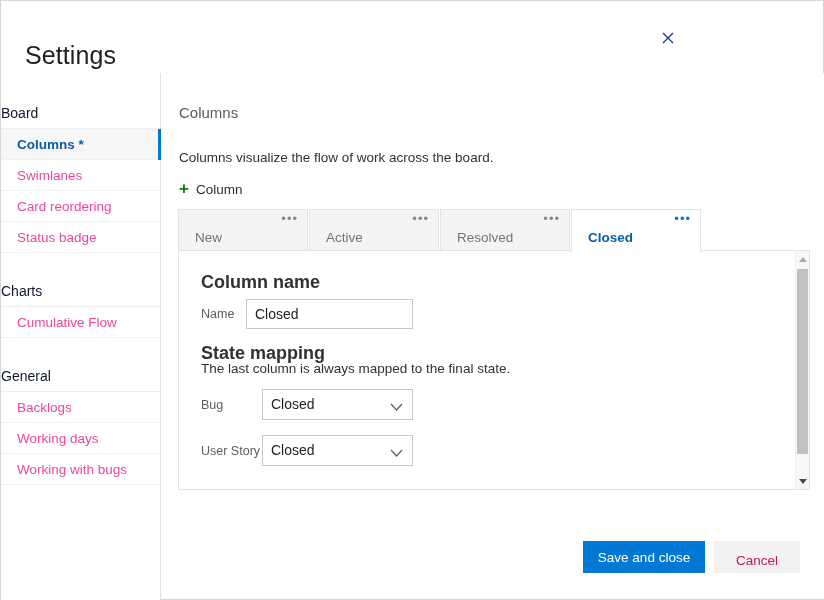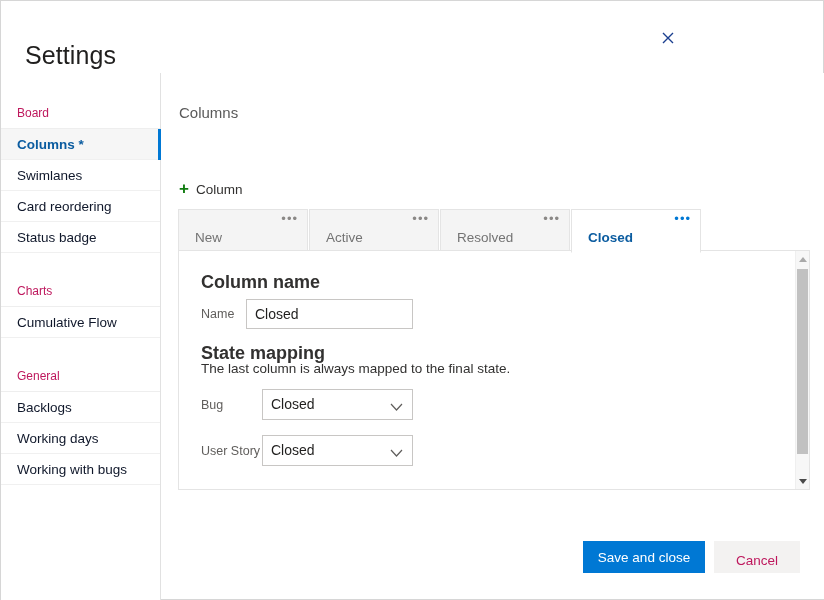--- a/index.html
+++ b/index.html
@@ -50,34 +50,33 @@
     position: absolute;
     left: 0; top: 72px;
     width: 160px; height: 528px;
     background: #ffffff;
     border-right: 1px solid #e1e1e1;
     padding-top: 24px;
   }
   .nav-group-title {
     height: 32px;
     line-height: 32px;
-    padding-left: 16px;
-    font-size: 12px;
-    color: #be185d;
+    font-size: 14px;
+    color: #0f172a;
     font-weight: 400;
     border-bottom: 1px solid #eeeeee;
     white-space: nowrap;
   }
   .nav-item {
     position: relative;
     height: 31px;
     line-height: 31px;
     padding-left: 16px;
     font-size: 13.5px;
-    color: #0f172a;
+    color: #ec4899;
     background: #ffffff;
     border-bottom: 1px solid #f0f0f0;
     cursor: pointer;
     white-space: nowrap;
   }
   .nav-item.selected {
     background: #f6f6f6;
     color: #0b5ca0;
     font-weight: bold;
   }
@@ -356,20 +355,21 @@
       <span>Working days</span>
     </div>
     <div class="nav-item">
       <span>Working with bugs</span>
     </div>
   </div>
 
   <div class="main">
 
     <div class="section-title">Columns</div>
+    <div class="section-desc">Columns visualize the flow of work across the board.</div>
 
     <div class="add-column">
       <span class="plus-icon">+</span>
       <span>Column</span>
     </div>
 
     <div class="tab-strip">
       <div class="tab">
         <span class="tab-ellipsis">•••</span>
         <span class="tab-label">New</span>

